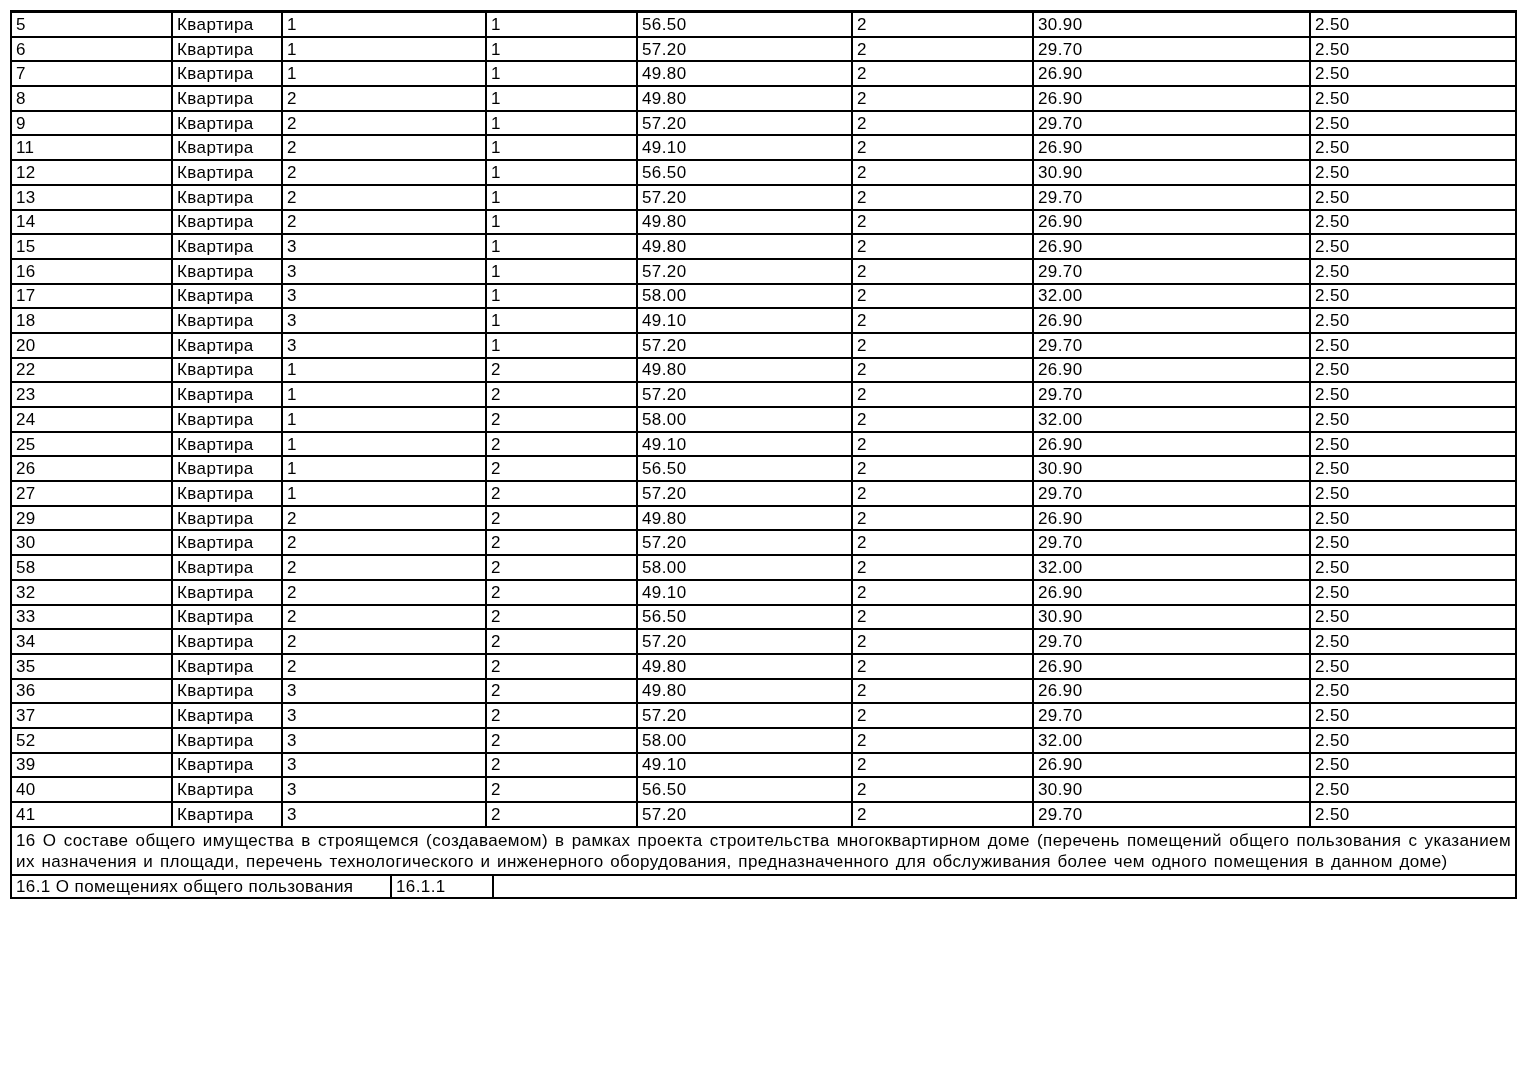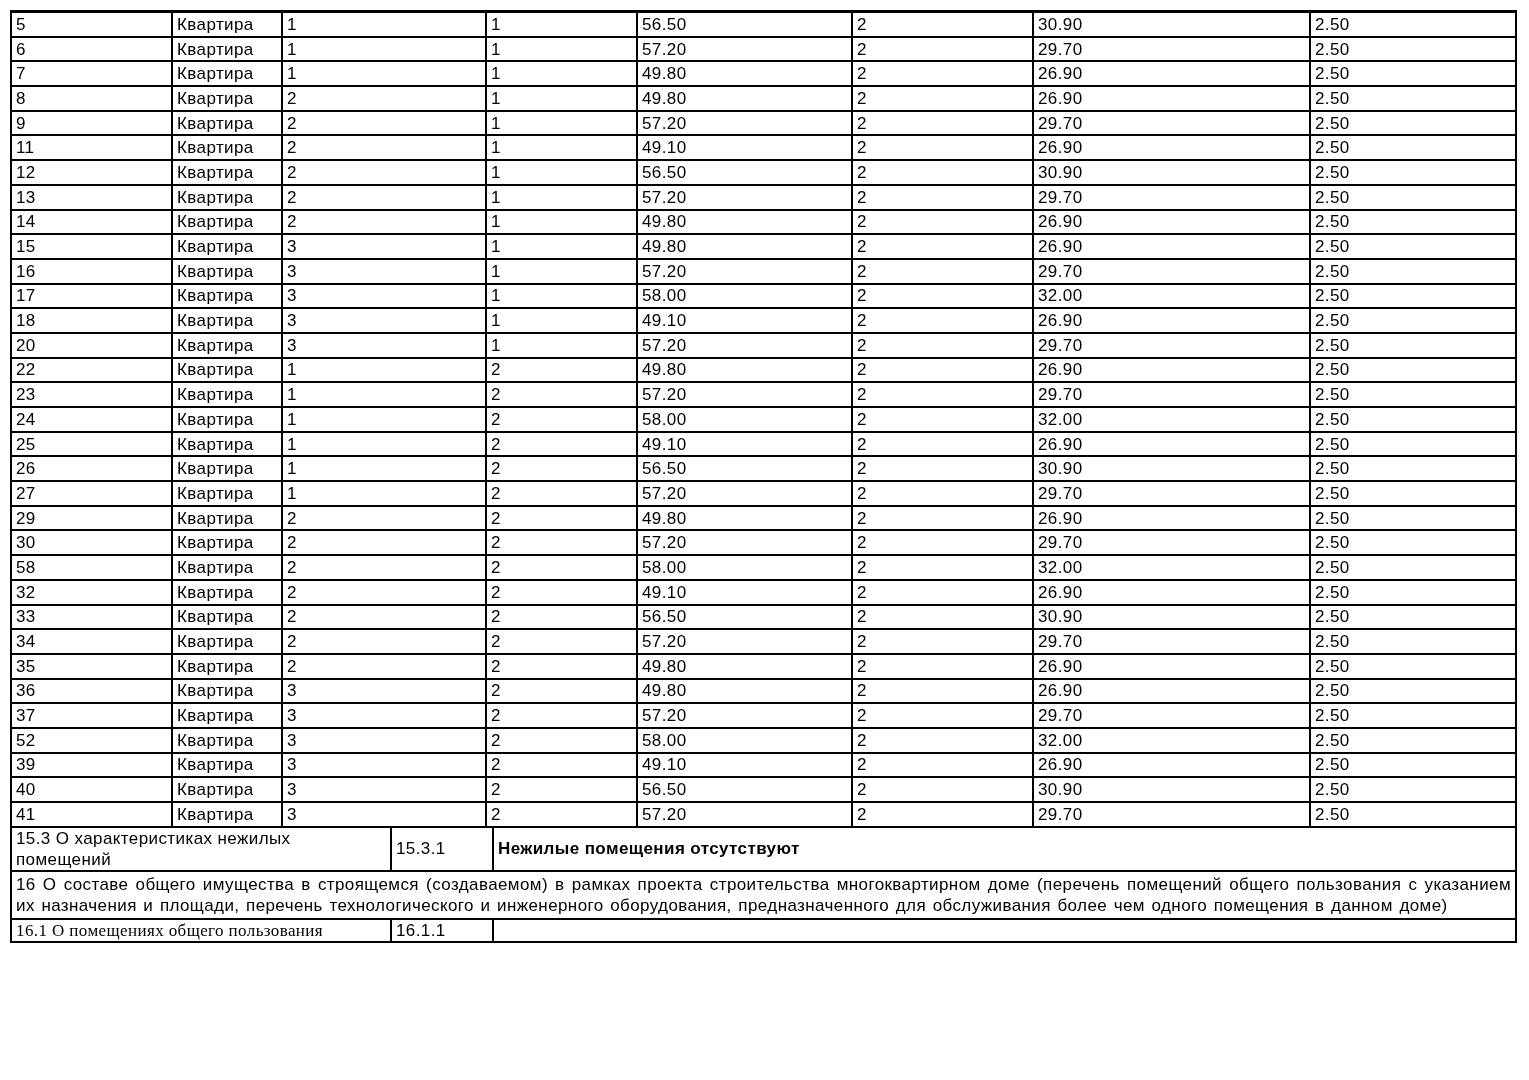--- a/index.html
+++ b/index.html
@@ -44,21 +44,21 @@
   table.sec {
     margin-top: -2px;
   }
   td.cell-15-3-label { height: 42px; }
   td.cell-16-text {
     height: 46px;
     text-align: justify;
     padding-right: 6px;
     word-spacing: 1.5px;
   }
-  td.cell-16-1-label { height: 19px; font-family: Liberation Serif, serif; }
+  td.cell-16-1-label { height: 19px; }
   .bold-val {
     font-weight: bold;
     letter-spacing: 1.5px;
   }
 </style>
 </head>
 <body>
 
 <div class="page">
 
@@ -400,34 +400,20 @@
           <td>3</td>
           <td>2</td>
           <td>57.20</td>
           <td>2</td>
           <td>29.70</td>
           <td>2.50</td>
         </tr>
       </tbody>
   </table>
 
-  <table class="tbl sec">
-    <colgroup>
-      <col style="width:380px">
-      <col style="width:102px">
-      <col style="width:1023px">
-    </colgroup>
-    <tbody>
-      <tr>
-        <td class="cell-15-3-label">15.3 О характеристиках нежилых помещений</td>
-        <td>15.3.1</td>
-        <td class="bold-val">Нежилые помещения отсутствуют</td>
-      </tr>
-    </tbody>
-  </table>
 
   <table class="tbl sec">
     <colgroup>
       <col style="width:1505px">
     </colgroup>
     <tbody>
       <tr>
         <td class="cell-16-text">16 О составе общего имущества в строящемся (создаваемом) в рамках проекта строительства многоквартирном доме (перечень помещений общего пользования с указанием их назначения и площади, перечень технологического и инженерного оборудования, предназначенного для обслуживания более чем одного помещения в данном доме)</td>
       </tr>
     </tbody>

